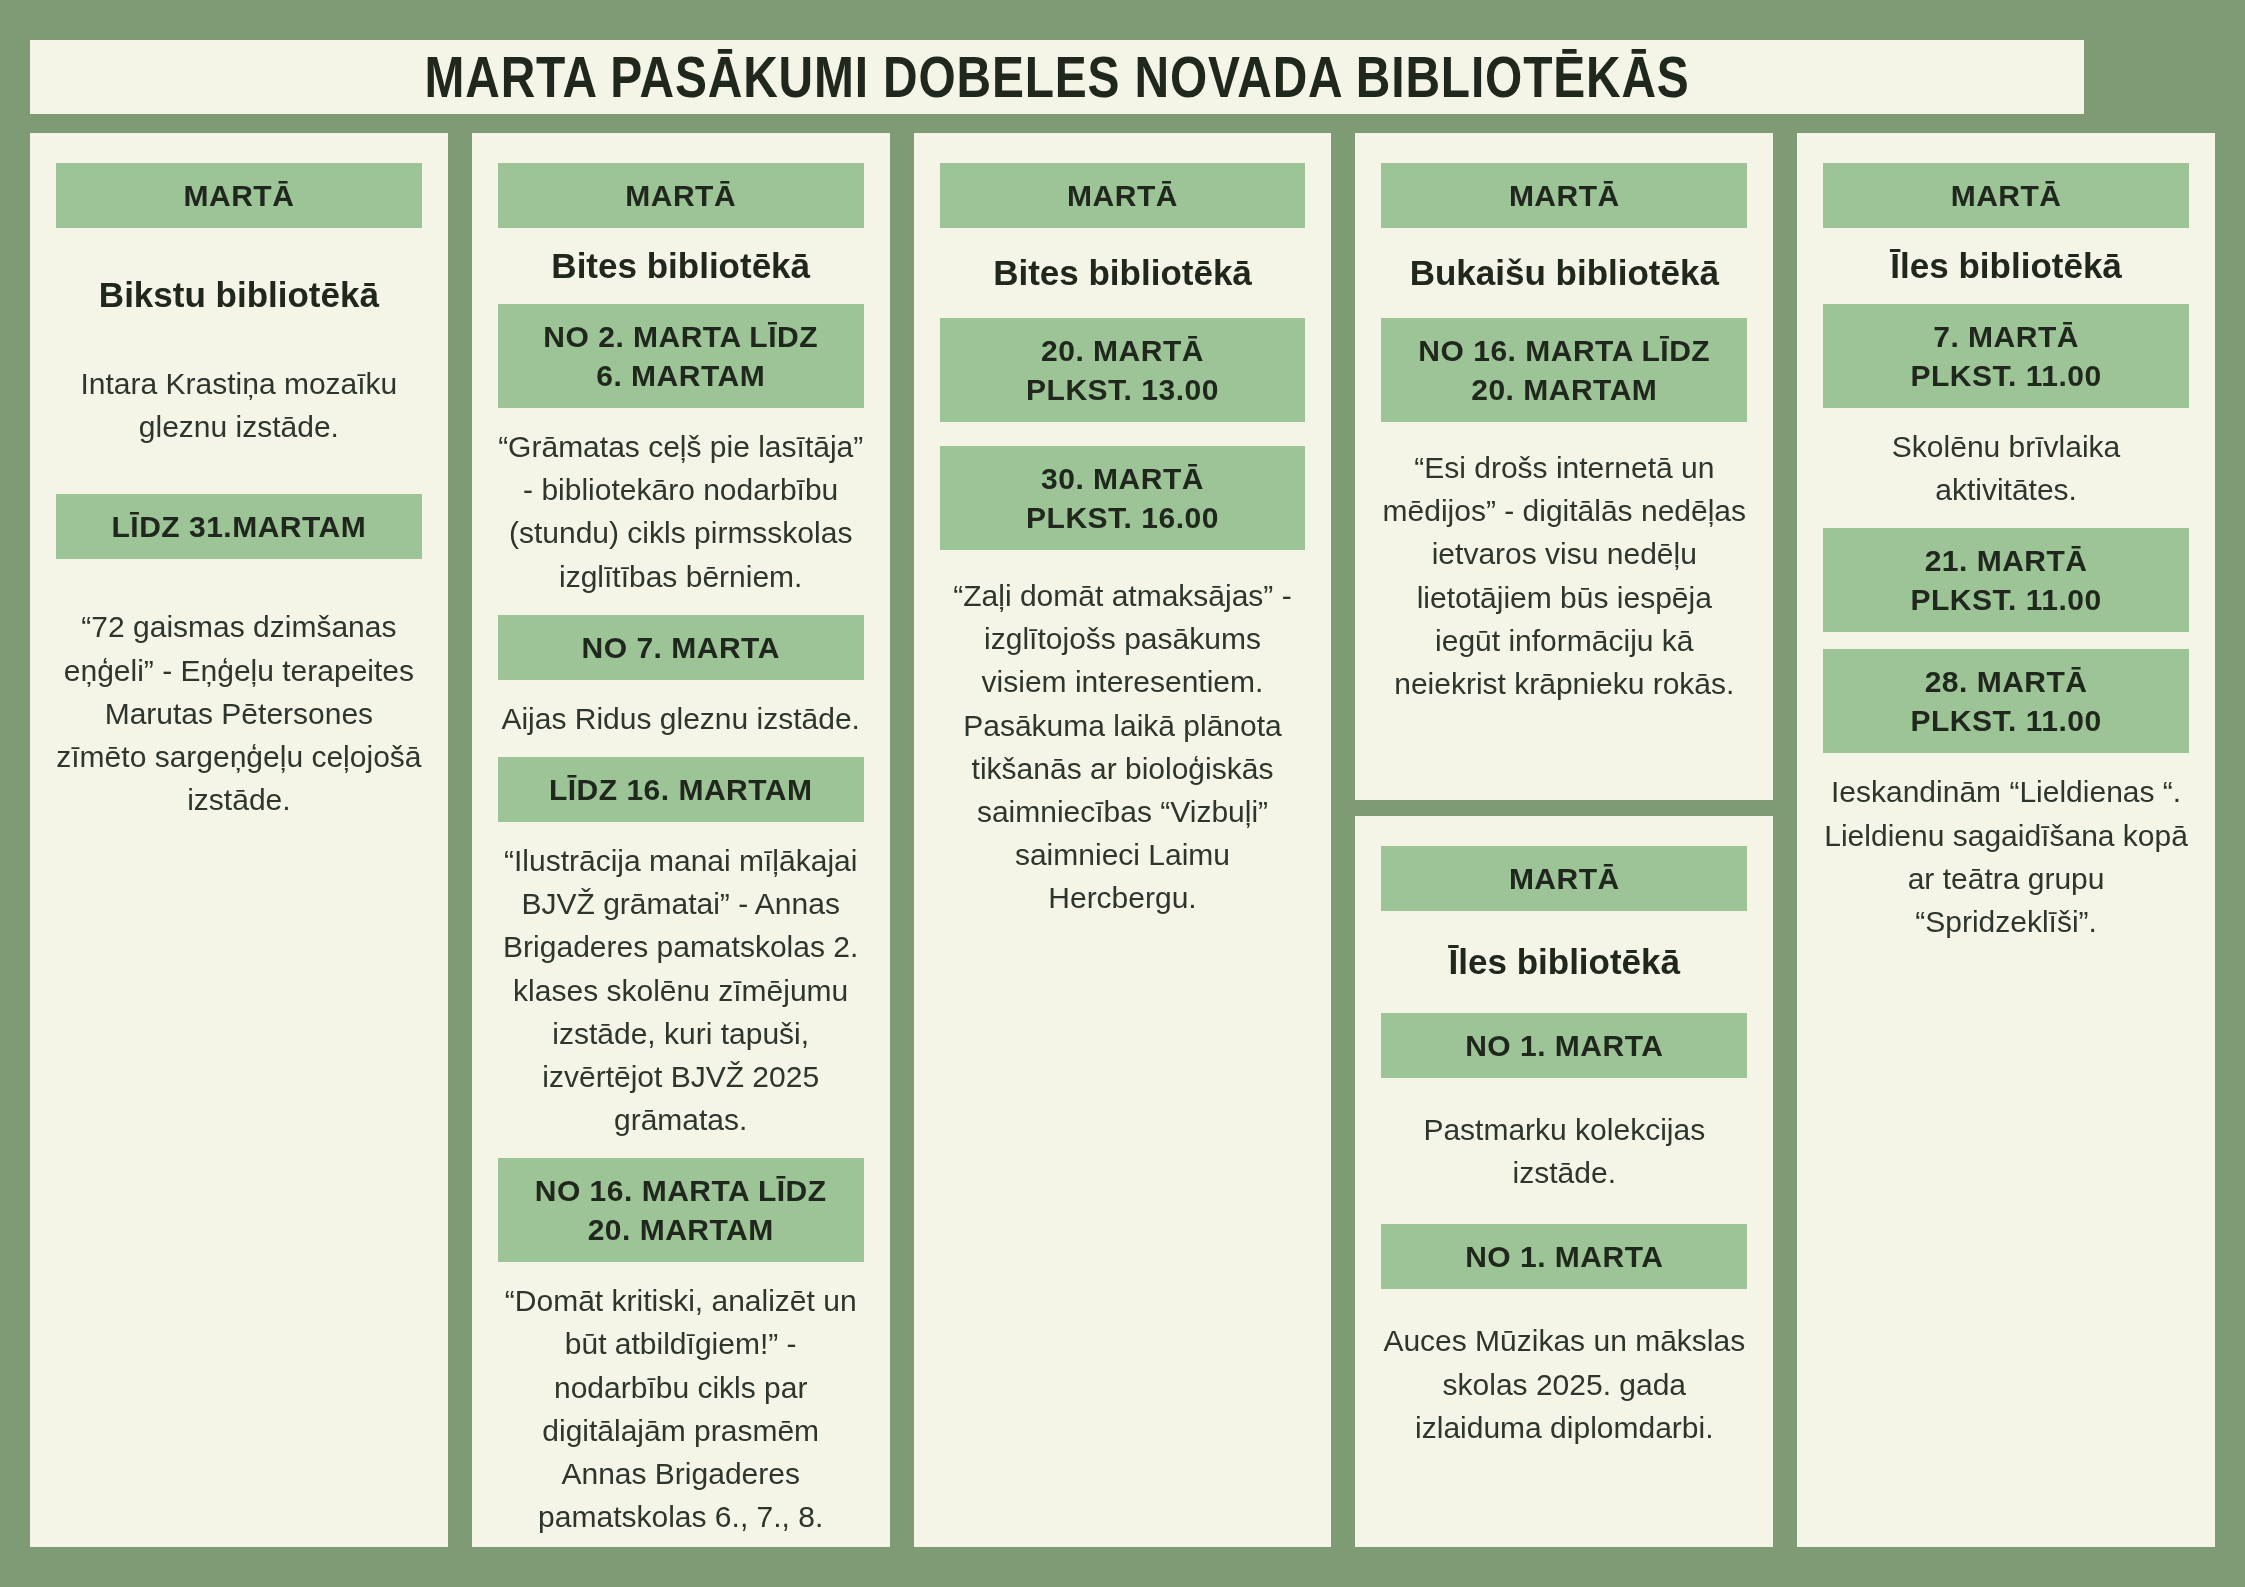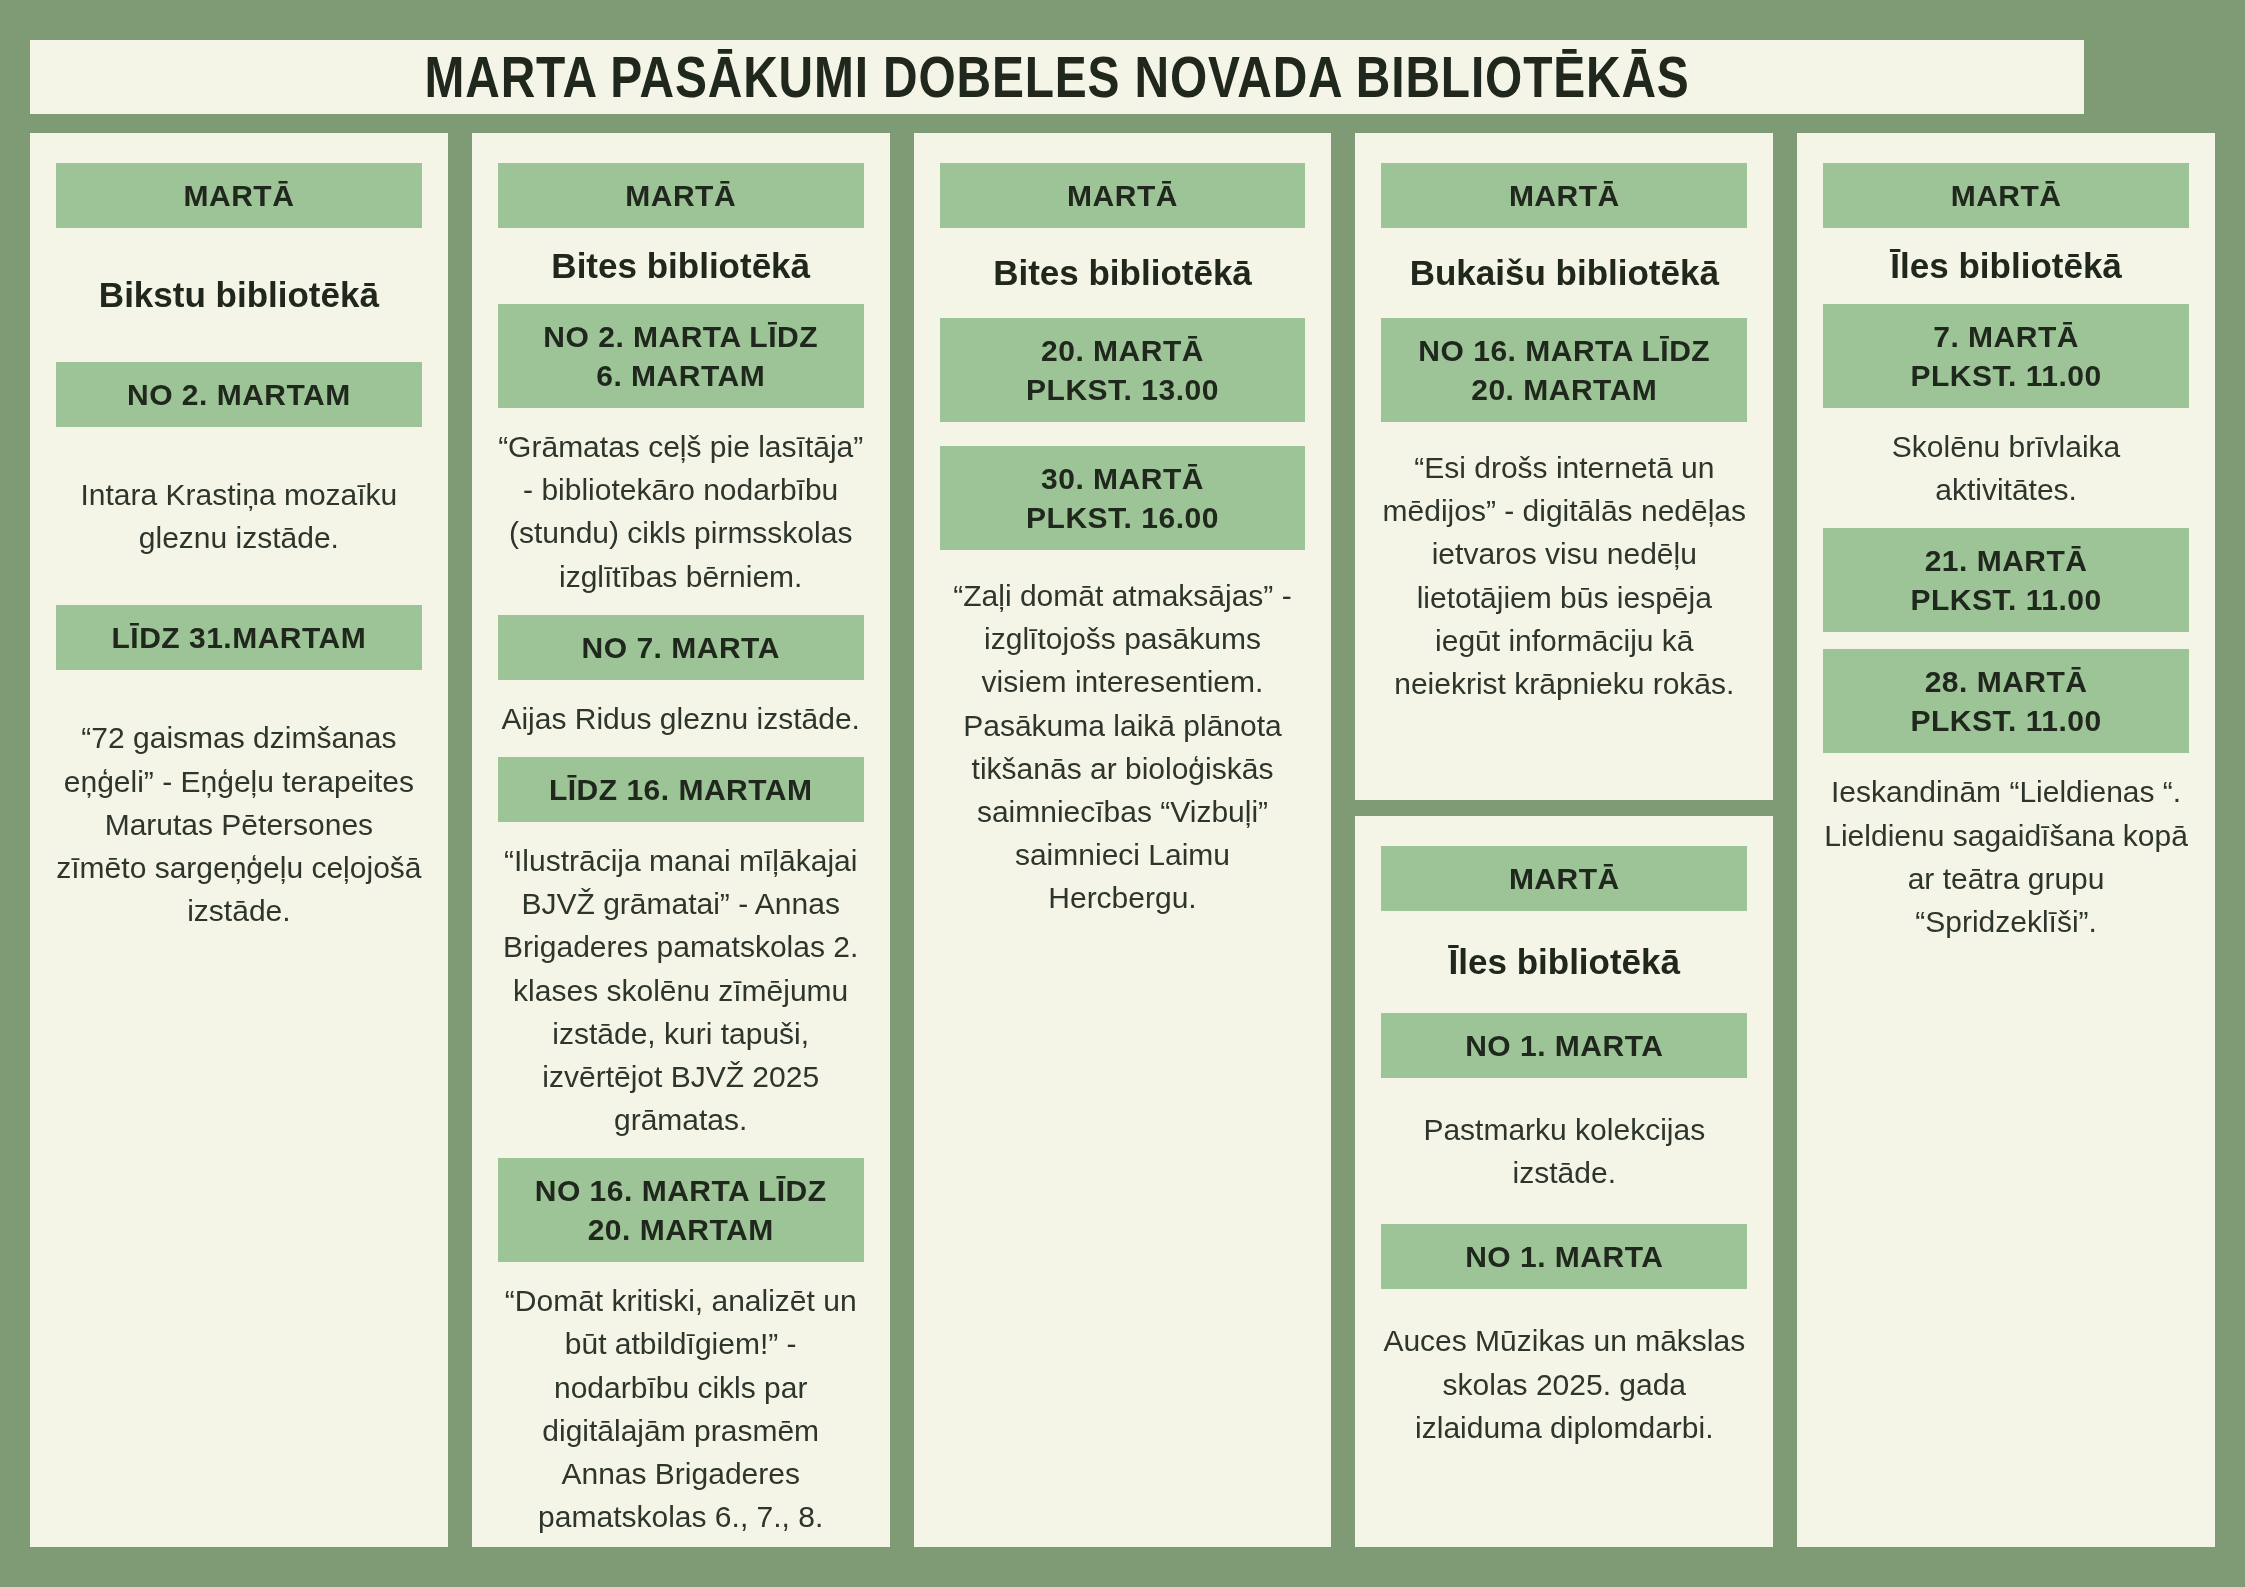--- a/index.html
+++ b/index.html
@@ -76,21 +76,20 @@
 <div class="title-bar">
   <h1 class="poster-title">MARTA PASĀKUMI DOBELES NOVADA BIBLIOTĒKĀS</h1>
 </div>
 
 <div class="columns">
 
   <div class="column">
     <div class="card fill gap-lg">
       <div class="badge">MARTĀ</div>
       <div class="library-name">Bikstu bibliotēkā</div>
-      <div class="badge">NO 2. MARTAM</div>
       <div class="event-text">Intara Krastiņa mozaīku gleznu izstāde.</div>
       <div class="badge">LĪDZ 31.MARTAM</div>
       <div class="event-text">“72 gaismas dzimšanas eņģeli” - Eņģeļu terapeites Marutas Pētersones zīmēto sargeņģeļu ceļojošā izstāde.</div>
     </div>
   </div>
 
   <div class="column">
     <div class="card fill gap-xs">
       <div class="badge">MARTĀ</div>
       <div class="library-name">Bites bibliotēkā</div>

